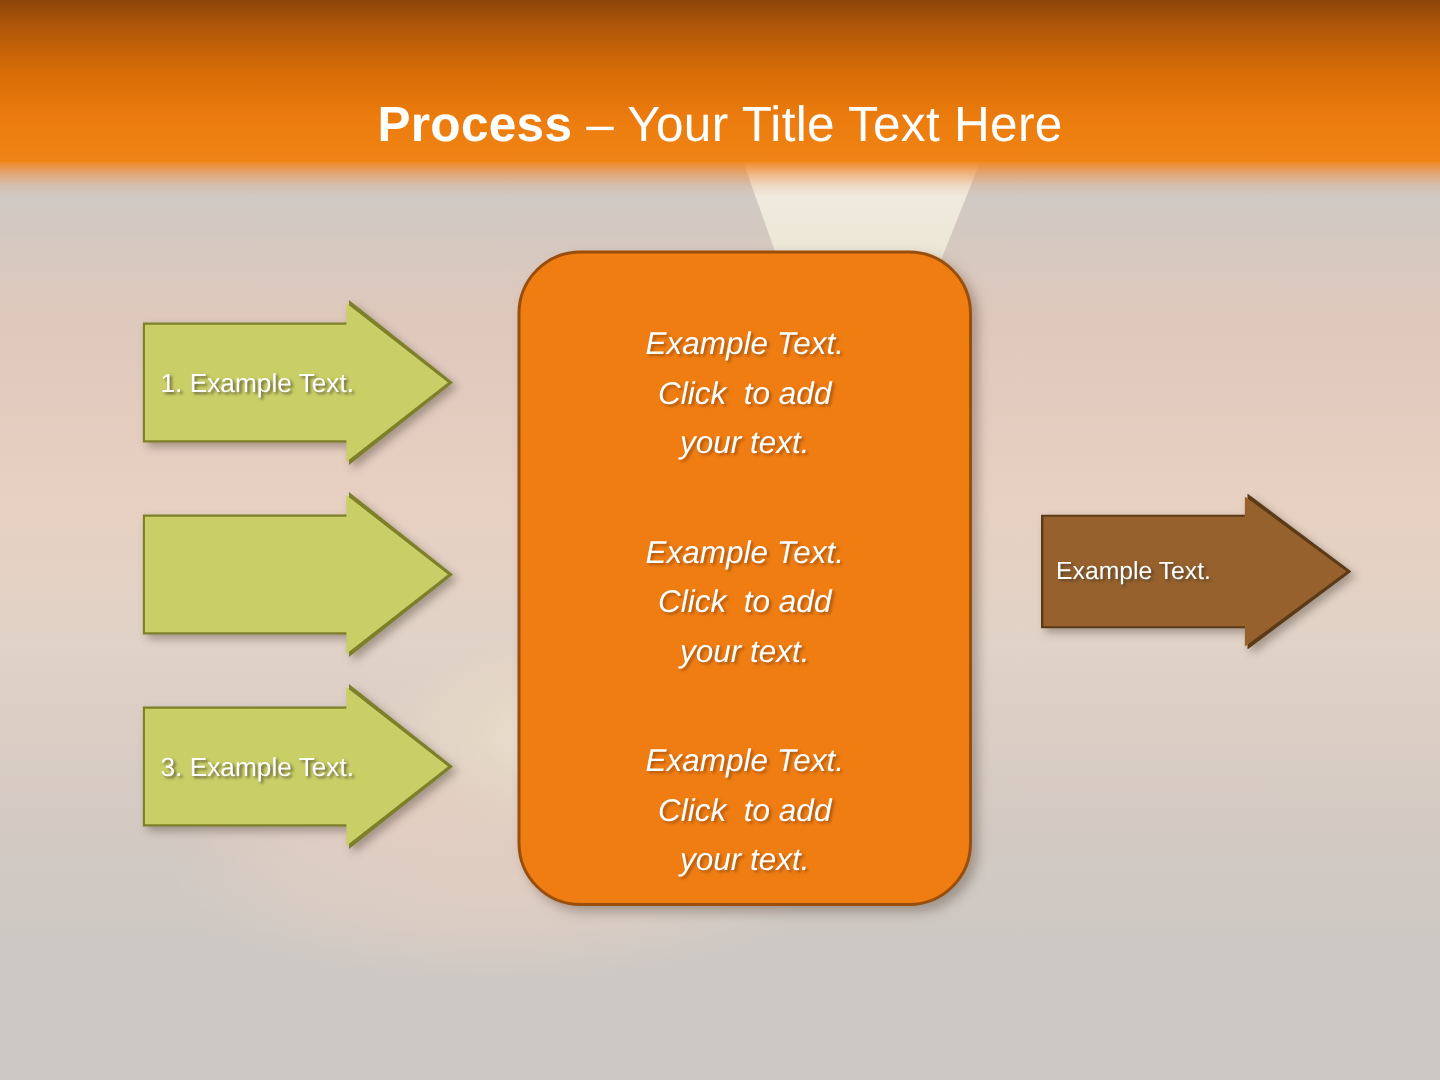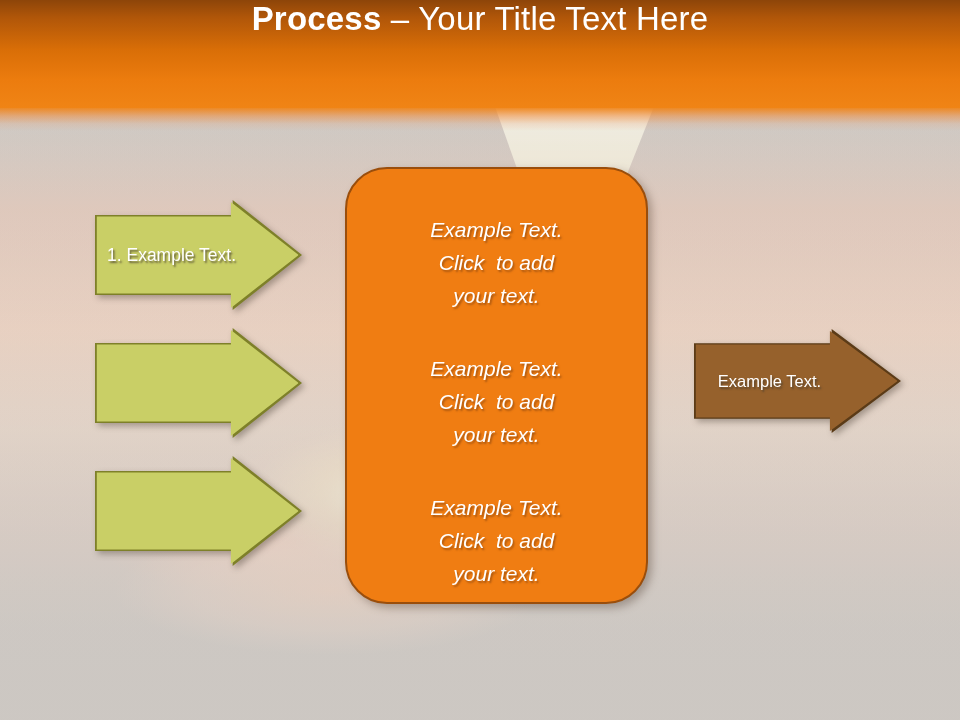--- a/index.html
+++ b/index.html
@@ -65,20 +65,21 @@
     background: linear-gradient(to bottom, rgba(205,200,195,0.35) 0%, rgba(205,200,195,0.18) 45%, rgba(205,200,195,0.62) 88%, rgba(205,200,195,0.80) 100%);
   }
 
   
   .title-bar {
     position: absolute;
     left: 0; top: 0;
     width: 960px; height: 108px;
     background: linear-gradient(to bottom, #8d4509 0%, #b05609 16%, #d96e07 46%, #ec7c0e 74%, #f08415 100%);
     display: flex;
+    align-items: flex-end;
     justify-content: center;
     padding-bottom: 6px;
     z-index: 4;
   }
   .title-fade {
     position: absolute;
     left: 0; top: 107px;
     width: 960px; height: 24px;
     background: linear-gradient(to bottom, rgba(240,130,18,0.95) 0%, rgba(240,140,60,0.55) 38%, rgba(235,160,110,0.22) 70%, rgba(220,190,175,0.0) 100%);
     z-index: 3;
@@ -118,21 +119,21 @@
     transform-origin: 30% 50%;
   }
   .arrow-label {
     position: relative;
     z-index: 2;
     width: 100%;
     padding-left: 12px;
     padding-right: 72px;
     color: #ffffff;
     font-size: 17.5px;
-    text-align: center;
+    text-align: left;
     text-shadow: 1.5px 1.5px 2px rgba(70,60,45,0.75);
     white-space: nowrap;
   }
 
   .arrow-g1 { left: 95px; top: 200px; width: 207px; height: 110px; }
   .arrow-g2 { left: 95px; top: 328px; width: 207px; height: 110px; }
   .arrow-g3 { left: 95px; top: 456px; width: 207px; height: 110px; }
 
   
   .arrow-brown { left: 694px; top: 329px; width: 207px; height: 104px; }
@@ -203,20 +204,21 @@
   </div>
 
   <div class="arrow arrow-green arrow-g2">
     <div class="arrow-shape"></div>
     <div class="arrow-inner"></div>
   </div>
 
   <div class="arrow arrow-green arrow-g3">
     <div class="arrow-shape"></div>
     <div class="arrow-inner"></div>
+    <div class="arrow-label">3. Example Text.</div>
   </div>
 
   <div class="panel">
     <div class="panel-block">
       <span class="panel-line">Example Text.</span>
       <span class="panel-line">Click  to add</span>
       <span class="panel-line">your text.</span>
     </div>
     <div class="panel-block">
       <span class="panel-line">Example Text.</span>

